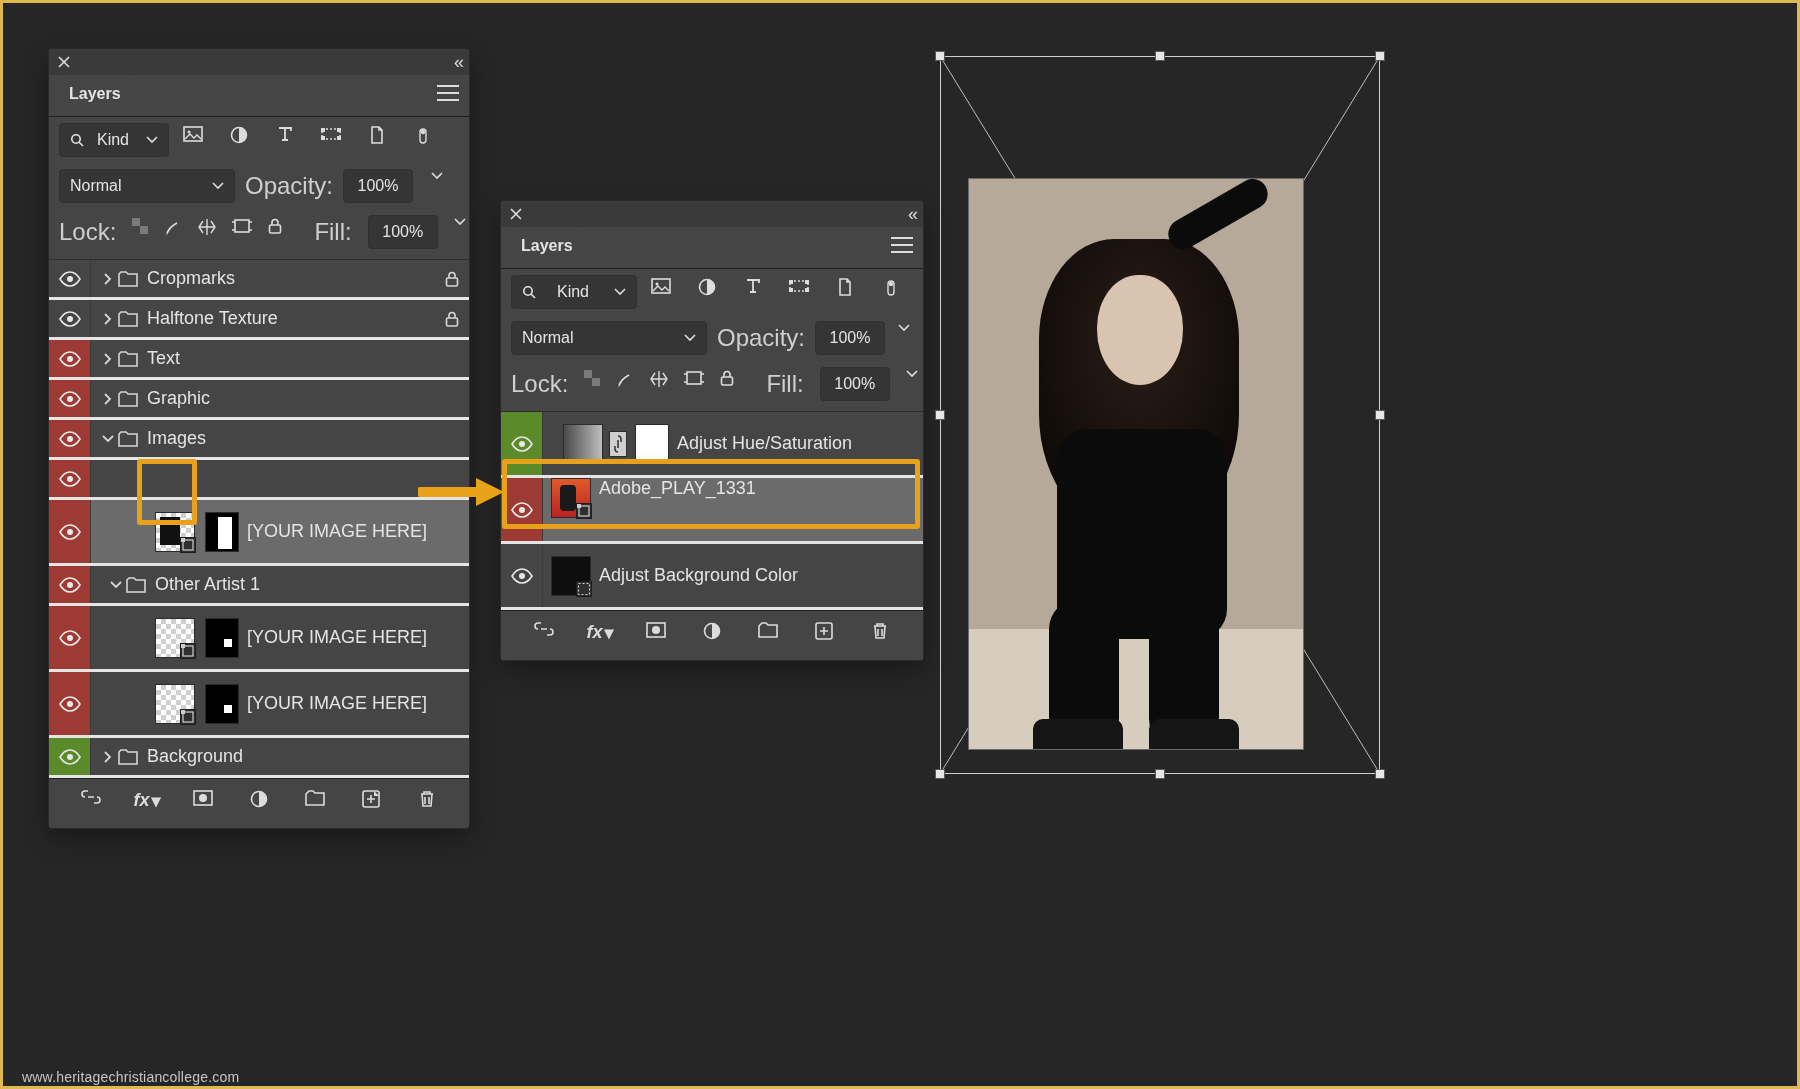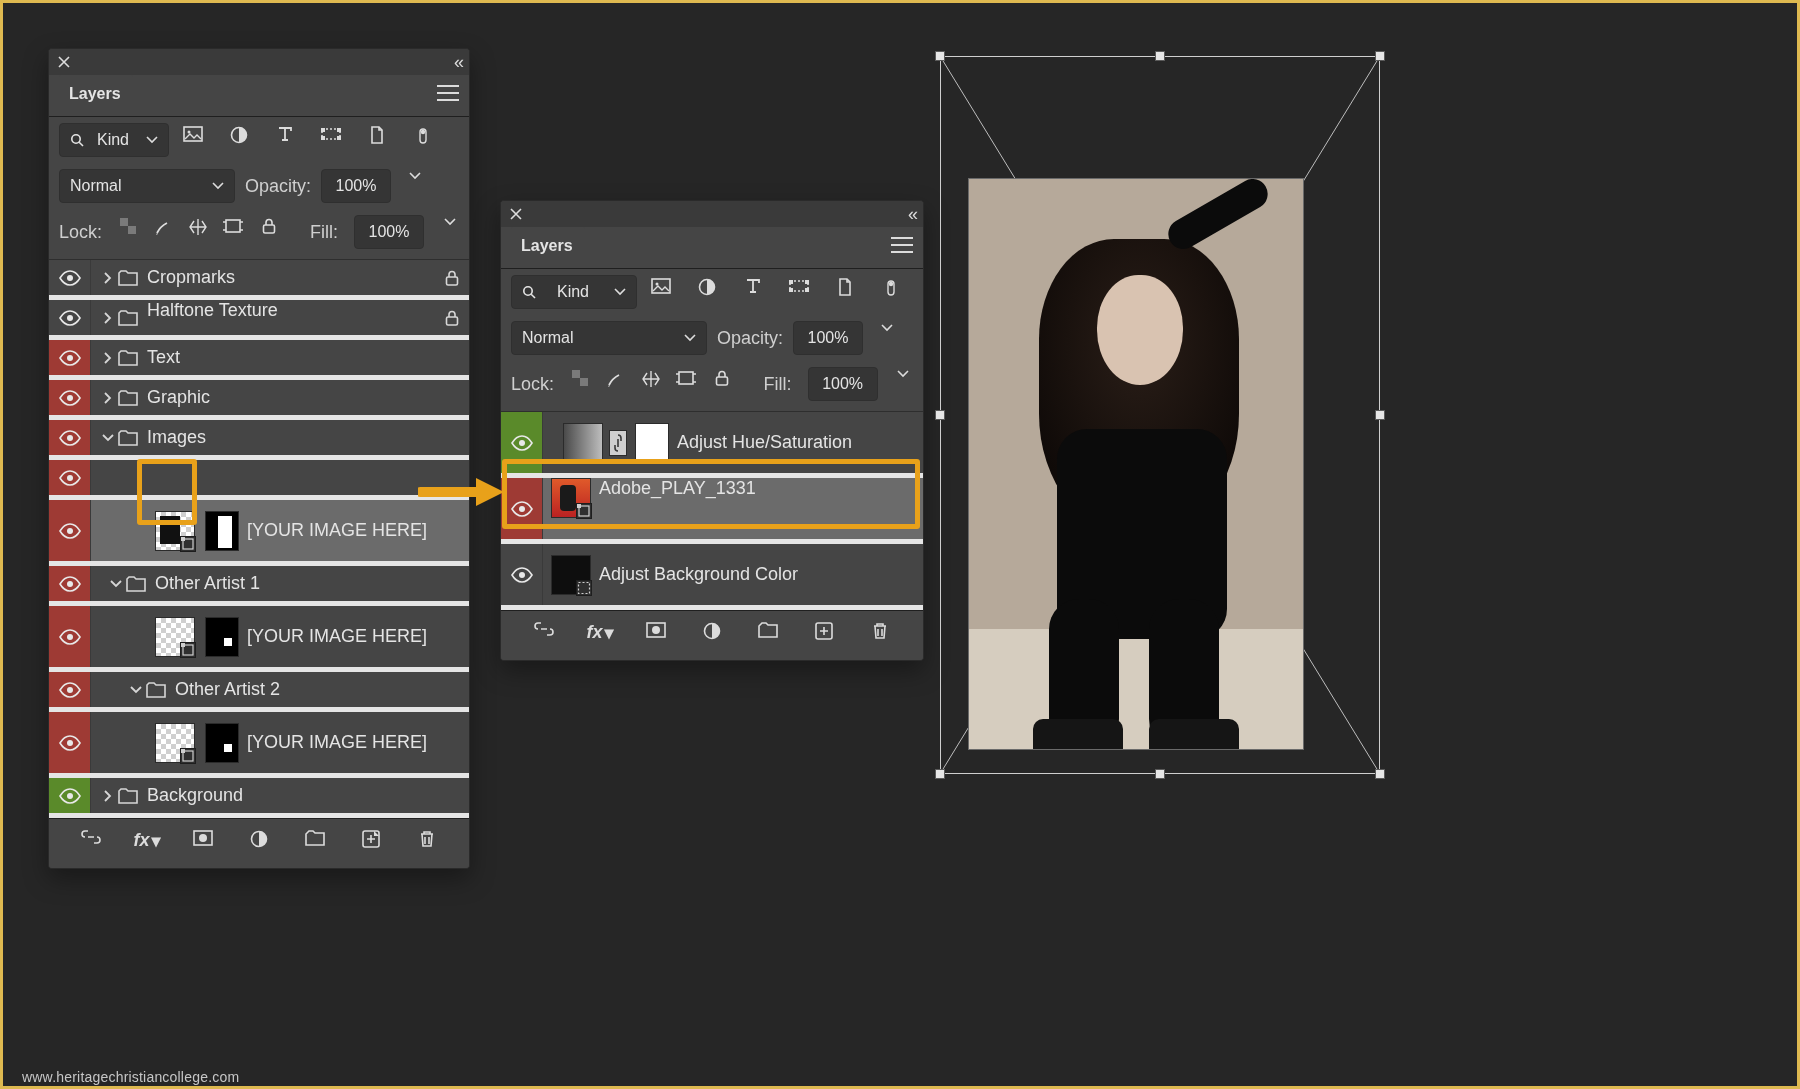--- a/index.html
+++ b/index.html
@@ -27,31 +27,31 @@
   
   .panel{position:absolute;background:var(--panel);border:1px solid var(--border);border-radius:4px;box-shadow:0 10px 24px rgba(0,0,0,.35);overflow:hidden}
   .panel .topstrip{height:26px;background:var(--panel-dk);display:flex;align-items:center;justify-content:space-between;padding:0 8px}
   .panel .close{width:14px;height:14px;color:var(--icon);display:inline-flex;align-items:center;justify-content:center}
   .panel .collapse{color:var(--icon);font-size:18px;letter-spacing:-3px}
   .tabbar{display:flex;align-items:stretch;background:var(--panel);padding:0 10px;height:42px;border-bottom:1px solid var(--tabline);position:relative}
   .tab{background:var(--panel);padding:10px 12px 10px 10px;font-weight:600;color:var(--text);border-top-left-radius:2px;border-top-right-radius:2px}
   .tabbar .hamburger{position:absolute;right:10px;top:10px;color:var(--icon)}
   .row{display:flex;align-items:center;gap:10px;padding:6px 10px}
   .row.controls{background:var(--panel)}
-  .label{color:var(--muted);font-size:18px}
+  .label{color:var(--muted);font-size:24px}
   .select{background:var(--field);border:1px solid #2f2f2f;border-radius:4px;height:34px;display:flex;align-items:center;justify-content:space-between;color:var(--text);padding:0 10px}
   .select .chev{margin-left:10px;color:var(--icon)}
   .valuebox{background:var(--field);border:1px solid #2f2f2f;border-radius:4px;height:34px;display:flex;align-items:center;justify-content:center;min-width:70px;color:var(--text)}
   .iconbtn{width:28px;height:28px;display:inline-flex;justify-content:center;color:var(--icon)}
   .btns{display:flex;gap:18px;align-items:center}
   .lockrow{display:flex;align-items:center;gap:16px;padding:6px 10px 10px 10px}
   .divider{height:1px;background:#2e2e2e;margin:0}
   
   .layers{overflow:hidden}
-  .lrow{display:flex;align-items:center;height:40px;border-bottom:5px solid #e5e5e5;background:var(--panel)}
+  .lrow{display:flex;align-items:center;height:40px;border-bottom:3px solid #e5e5e5;background:var(--panel)}
   .lrow.big{height:66px}
   .lrow.sel{background:var(--row-sel)}
   .viscell{width:42px;height:100%;display:flex;align-items:center;justify-content:center;border-right:1px solid #3a3a3a;background:var(--panel)}
   .viscell.red{background:var(--red)}
   .viscell.green{background:var(--green)}
   .twisty{display:inline-flex;align-items:center;justify-content:center;width:18px;color:var(--icon)}
   .foldericon{display:inline-flex;align-items:center;justify-content:center;width:22px;color:var(--icon)}
   .lname{margin-left:8px;color:var(--text);font-size:18px}
   .locktail{margin-left:auto;margin-right:10px;color:var(--icon)}
   .thumb{width:40px;height:40px;border:1px solid #2b2b2b;background:#fff;display:inline-flex;align-items:center;justify-content:center;position:relative}
@@ -258,21 +258,21 @@
           </svg>
         </span>
       </div>
       <div class="lrow">
         <div class="viscell gray">
           <svg width="22" height="16" viewBox="0 0 22 16">
             <path d="M1 8c3-5 7-7 10-7s7 2 10 7c-3 5-7 7-10 7S4 13 1 8z" fill="none" stroke="#e8e8e8" stroke-width="1.6"></path>
             <circle cx="11" cy="8" r="3" fill="#e8e8e8"></circle>
           </svg>
         </div>
-        <div style="display: flex; flex: 1 1 0%; height: 100%; padding-left: 8px;">
+        <div style="display: flex; align-items: center; flex: 1 1 0%; height: 100%; padding-left: 8px;">
           <span class="twisty">
             <svg width="10" height="12" viewBox="0 0 10 12">
               <path d="M2 1l5 5-5 5" fill="none" stroke="#d6d6d6" stroke-width="1.8"></path>
             </svg>
           </span>
           <span class="foldericon">
             <svg width="20" height="16" viewBox="0 0 20 16">
               <path d="M1 3l2-2h5l2 2h9v12H1z" fill="none" stroke="#d6d6d6" stroke-width="1.6"></path>
             </svg>
           </span>
@@ -413,41 +413,20 @@
               <svg width="14" height="14" viewBox="0 0 14 14">
                 <rect x="2" y="2" width="10" height="10" fill="none" stroke="#cfcfcf" stroke-width="1.2"></rect>
                 <rect x="0" y="0" width="4" height="4" fill="#cfcfcf"></rect>
               </svg>
             </span>
           </span>
           <span class="mask" style="margin-left: 10px;">
             <div style="margin:20px 0 0 18px;width:8px;height:8px;background:#fff"></div>
           </span>
           <span class="lname">[YOUR IMAGE HERE]</span>
-        </div>
-      </div>
-      <div class="lrow">
-        <div class="viscell red">
-          <svg width="22" height="16" viewBox="0 0 22 16">
-            <path d="M1 8c3-5 7-7 10-7s7 2 10 7c-3 5-7 7-10 7S4 13 1 8z" fill="none" stroke="#e8e8e8" stroke-width="1.6"></path>
-            <circle cx="11" cy="8" r="3" fill="#e8e8e8"></circle>
-          </svg>
-        </div>
-        <div style="display: flex; align-items: center; flex: 1 1 0%; height: 100%; padding-left: 36px;">
-          <span class="twisty">
-            <svg width="12" height="10" viewBox="0 0 12 10">
-              <path d="M1 2l5 5 5-5" fill="none" stroke="#d6d6d6" stroke-width="1.8"></path>
-            </svg>
-          </span>
-          <span class="foldericon">
-            <svg width="20" height="16" viewBox="0 0 20 16">
-              <path d="M1 3l2-2h5l2 2h9v12H1z" fill="none" stroke="#d6d6d6" stroke-width="1.6"></path>
-            </svg>
-          </span>
-          <span class="lname">Other Artist 2</span>
         </div>
       </div>
       <div class="lrow big">
         <div class="viscell red">
           <svg width="22" height="16" viewBox="0 0 22 16">
             <path d="M1 8c3-5 7-7 10-7s7 2 10 7c-3 5-7 7-10 7S4 13 1 8z" fill="none" stroke="#e8e8e8" stroke-width="1.6"></path>
             <circle cx="11" cy="8" r="3" fill="#e8e8e8"></circle>
           </svg>
         </div>
         <div style="display: flex; align-items: center; flex: 1 1 0%; height: 100%; padding-left: 64px;">

